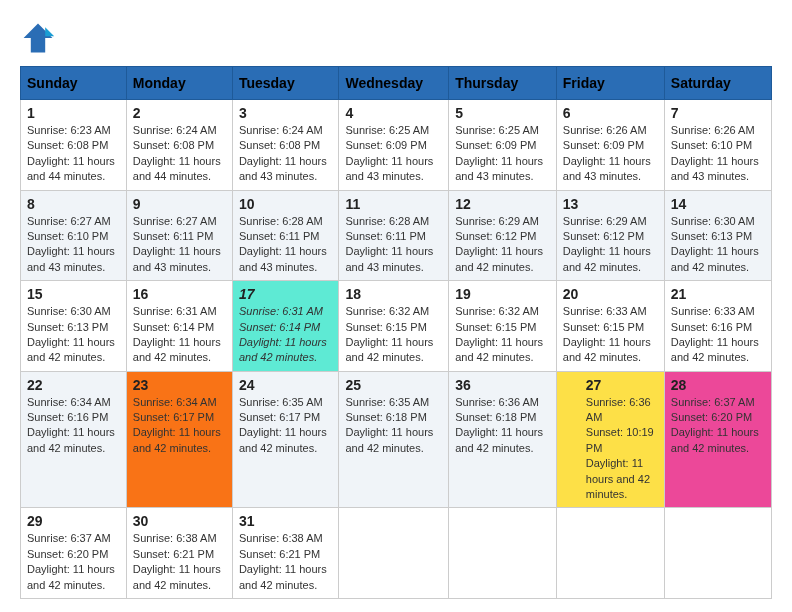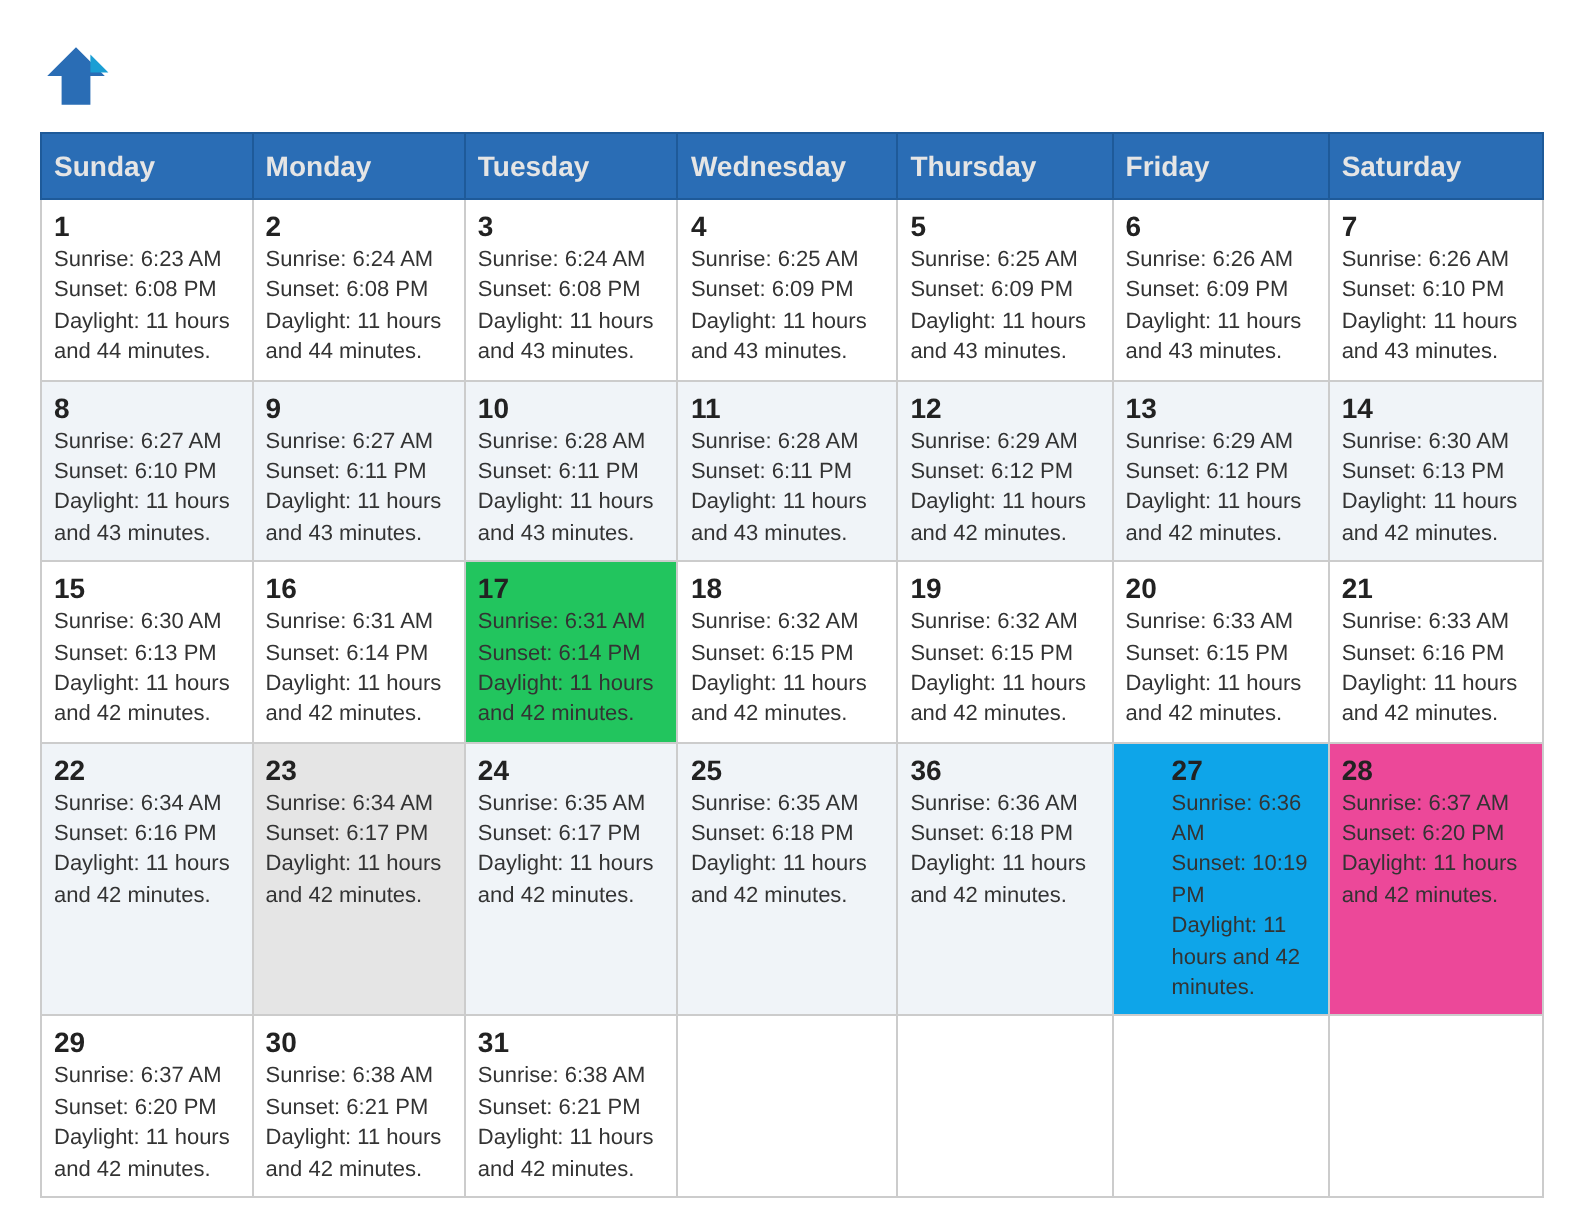--- a/index.html
+++ b/index.html
@@ -44,21 +44,21 @@
       font-size: 16px;
       color: #555;
     }
     .calendar {
       width: 100%;
       border-collapse: collapse;
       border: 1px solid #ccc;
     }
     .calendar th {
       background: #2a6db5;
-      color: #e5e5e5;
+      color: #000000;
       font-size: 14px;
       font-weight: bold;
       padding: 8px 6px;
       text-align: left;
       border: 1px solid #1e5a99;
     }
     .calendar td {
       vertical-align: top;
       border: 1px solid #ccc;
       padding: 5px 6px;
@@ -248,21 +248,21 @@
         </div>
       </td>
         <td style="background: rgb(255, 255, 255);">
         <span class="day-number">16</span>
         <div class="day-info">
           <span>Sunrise: 6:31 AM</span><br>
           <span>Sunset: 6:14 PM</span><br>
           <span>Daylight: 11 hours and 42 minutes.</span>
         </div>
       </td>
-        <td style="background: #22c55e;">
+        <td style="background: #5eead4; font-style: italic;">
         <span class="day-number">17</span>
         <div class="day-info">
           <span>Sunrise: 6:31 AM</span><br>
           <span>Sunset: 6:14 PM</span><br>
           <span>Daylight: 11 hours and 42 minutes.</span>
         </div>
       </td>
         <td style="background: rgb(255, 255, 255);">
         <span class="day-number">18</span>
         <div class="day-info">
@@ -298,21 +298,21 @@
       </tr>
       <tr>
         <td style="background: rgb(240, 244, 248);">
         <span class="day-number">22</span>
         <div class="day-info">
           <span>Sunrise: 6:34 AM</span><br>
           <span>Sunset: 6:16 PM</span><br>
           <span>Daylight: 11 hours and 42 minutes.</span>
         </div>
       </td>
-        <td style="background: #e5e5e5;">
+        <td style="background: #f97316;">
         <span class="day-number">23</span>
         <div class="day-info">
           <span>Sunrise: 6:34 AM</span><br>
           <span>Sunset: 6:17 PM</span><br>
           <span>Daylight: 11 hours and 42 minutes.</span>
         </div>
       </td>
         <td style="background: rgb(240, 244, 248);">
         <span class="day-number">24</span>
         <div class="day-info">
@@ -330,21 +330,21 @@
         </div>
       </td>
         <td style="background: rgb(240, 244, 248);">
         <span class="day-number">36</span>
         <div class="day-info">
           <span>Sunrise: 6:36 AM</span><br>
           <span>Sunset: 6:18 PM</span><br>
           <span>Daylight: 11 hours and 42 minutes.</span>
         </div>
       </td>
-        <td style="background: #0ea5e9; padding-left: 29px;">
+        <td style="background: #fde047; padding-left: 29px;">
         <span class="day-number">27</span>
         <div class="day-info">
           <span>Sunrise: 6:36 AM</span><br>
           <span>Sunset: 10:19 PM</span><br>
           <span>Daylight: 11 hours and 42 minutes.</span>
         </div>
       </td>
         <td style="background: #ec4899;">
         <span class="day-number">28</span>
         <div class="day-info">

